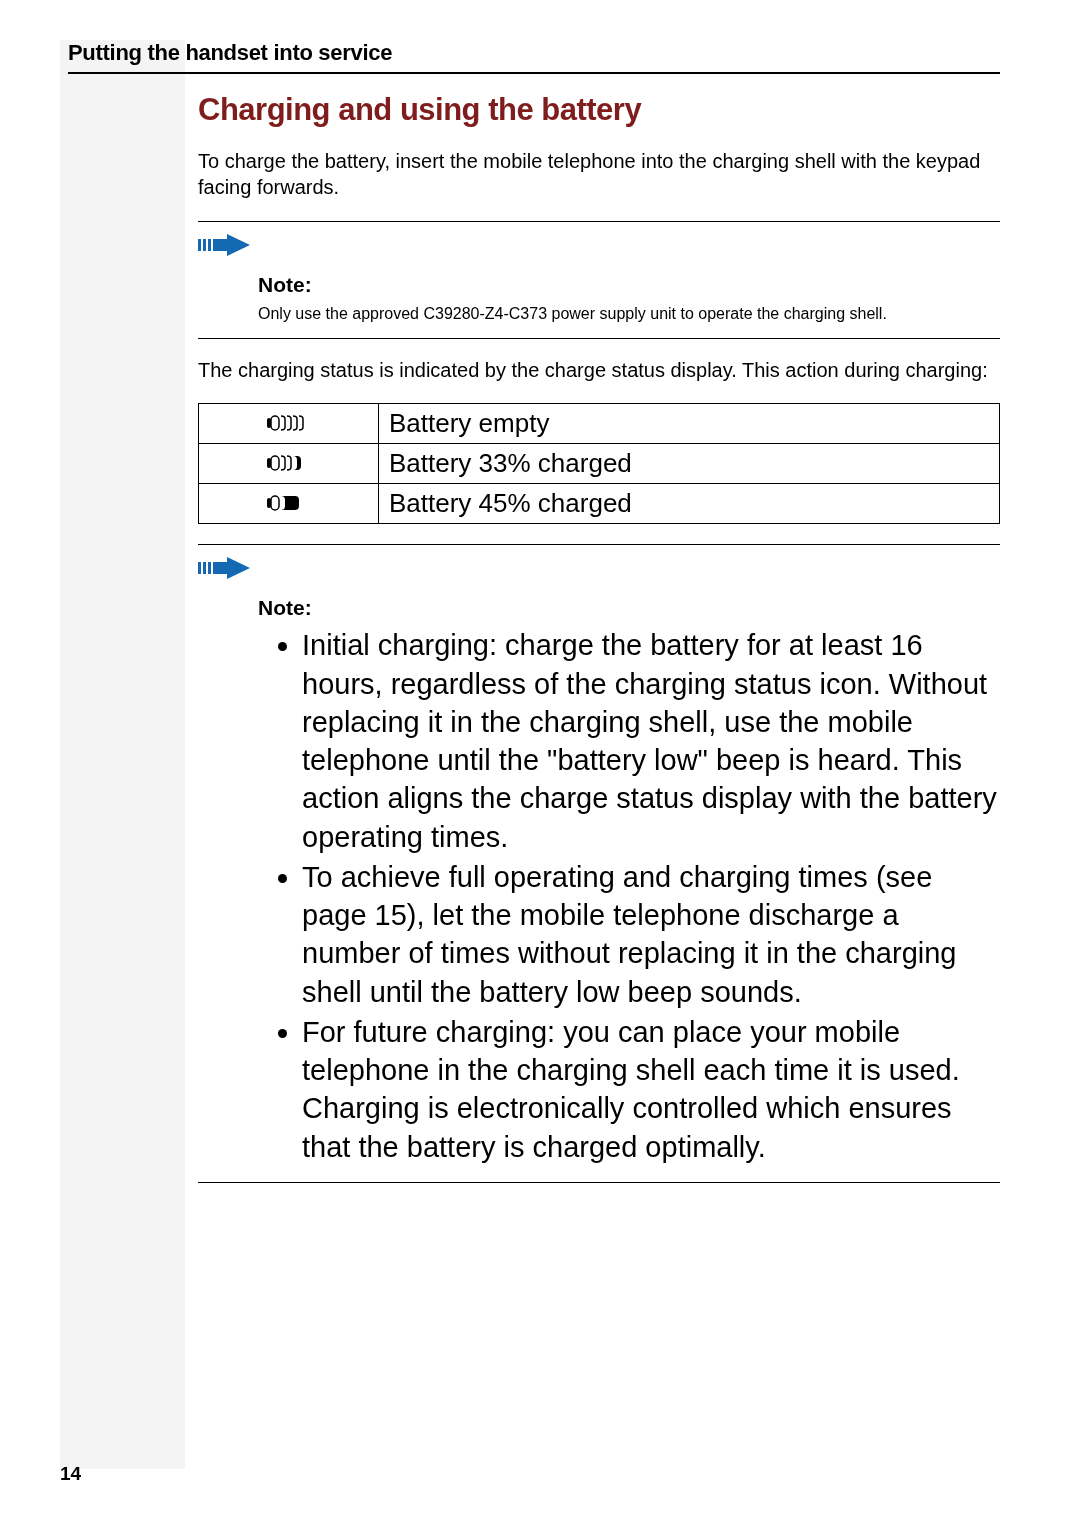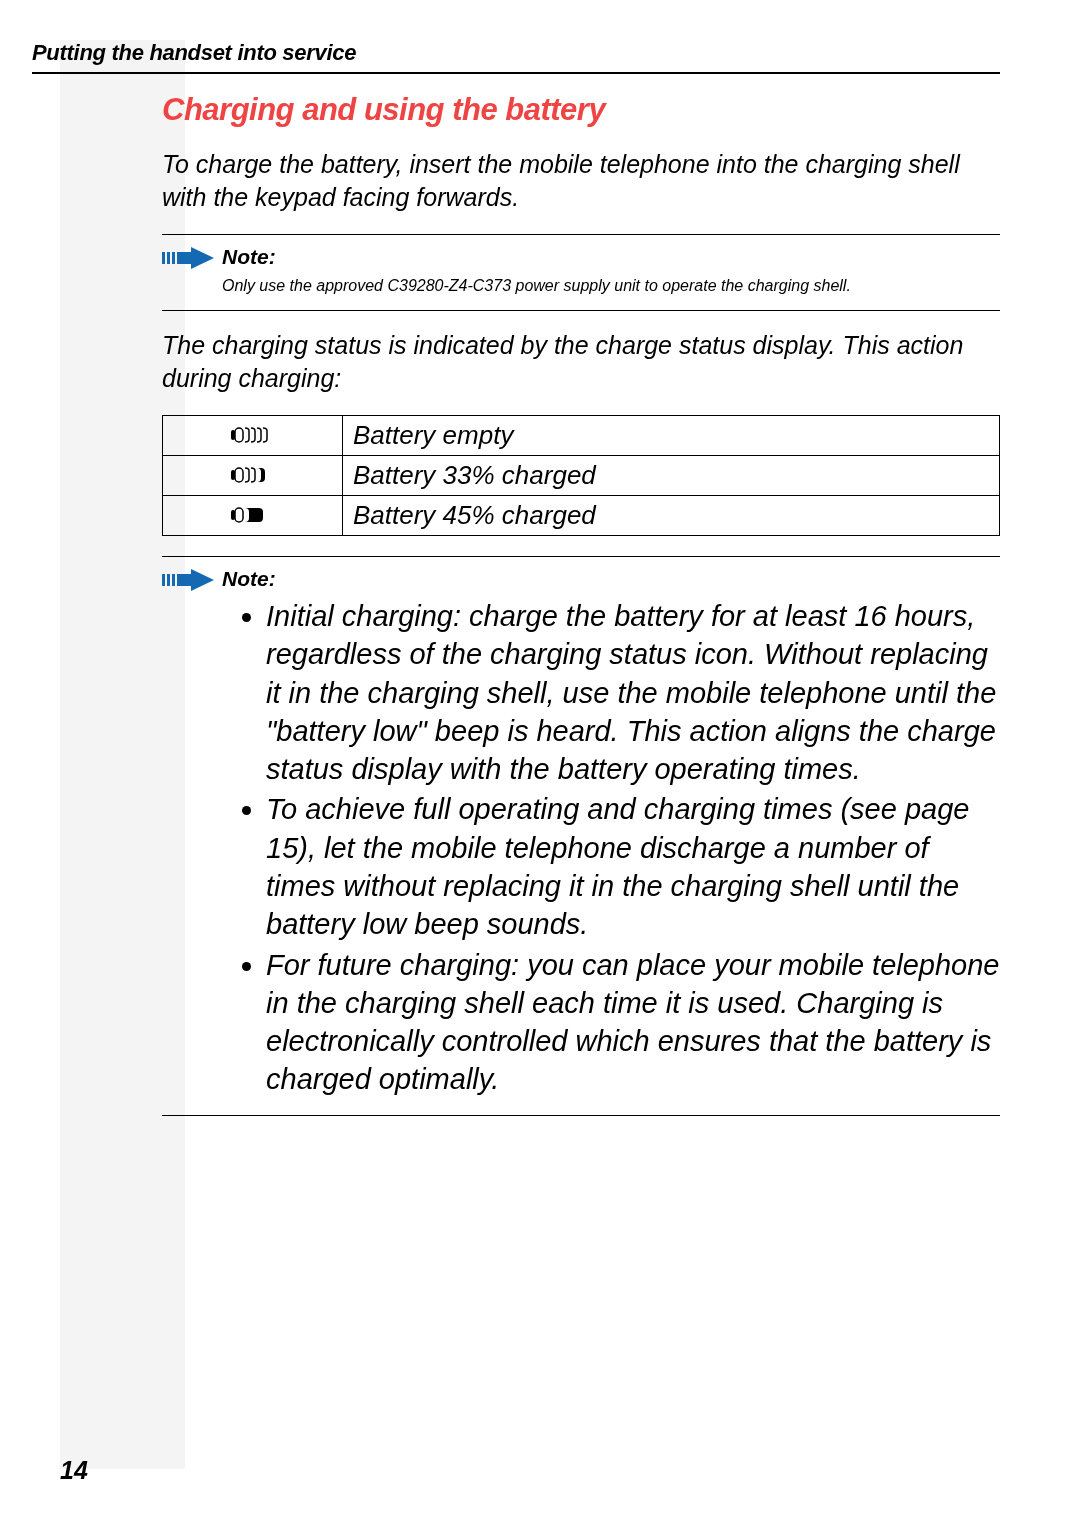--- a/index.html
+++ b/index.html
@@ -1,36 +1,36 @@
 <!DOCTYPE html>
 <html><head>
 <meta charset="utf-8">
 <style>
   * { box-sizing: border-box; margin: 0; padding: 0; }
   html, body { width: 1080px; height: 1529px; background: #fff; font-family: Arial, Helvetica, sans-serif; color: #000; }
-  .page { position: relative; width: 1080px; height: 1529px; padding: 40px 80px 60px 32px; font-style: italic; }
+  .page { position: relative; width: 1080px; height: 1529px; padding: 40px 80px 60px 68px; }
   .side-bar { position: absolute; left: 60px; top: 40px; bottom: 60px; width: 125px; background: #f4f4f4; }
   .header { position: relative; z-index: 2; margin-left: 0; margin-bottom: 12px; }
   .header-title { font-size: 22px; font-weight: bold; letter-spacing: -0.3px; }
   .header-rule { border: none; border-top: 2px solid #000; margin-top: 6px; }
   .content { position: relative; z-index: 2; margin-left: 130px; }
-  .section-title { color: #ef4444; font-size: 31px; font-weight: bold; letter-spacing: -0.5px; margin-top: 18px; margin-bottom: 20px; }
-  .body-text { font-size: 25px; line-height: 1.32; margin-bottom: 20px; }
+  .section-title { color: #7f1d1d; font-size: 31px; font-weight: bold; letter-spacing: -0.5px; margin-top: 18px; margin-bottom: 20px; }
+  .body-text { font-size: 20px; line-height: 1.32; margin-bottom: 20px; }
   .note-block { border-top: 1px solid #000; border-bottom: 1px solid #000; padding: 10px 0 14px 0; margin-bottom: 18px; }
   .note-row { display: flex; align-items: flex-start; }
   .note-icon { width: 60px; flex-shrink: 0; padding-top: 2px; }
-  .note-body { flex: 1; }
+  .note-body { flex: 1; margin-top: 41px; }
   .note-label { font-weight: bold; font-size: 21px; margin-bottom: 6px; }
   .note-text { font-size: 16px; line-height: 1.32; }
   .note-list { list-style: disc; padding-left: 44px; }
   .note-list li { font-size: 29px; line-height: 1.32; margin-bottom: 2px; }
   table.battery { width: 100%; border-collapse: collapse; margin-bottom: 20px; }
   table.battery td { border: 1px solid #000; padding: 4px 10px; font-size: 26px; vertical-align: middle; height: 38px; }
   table.battery td.icon-cell { width: 180px; text-align: center; }
-  .page-number { position: absolute; left: 60px; bottom: 44px; font-size: 25px; font-weight: bold; z-index: 3; }
+  .page-number { position: absolute; left: 60px; bottom: 44px; font-size: 19px; font-weight: bold; z-index: 3; }
   svg.batt { width: 44px; height: 18px; }
   svg.arrow { width: 52px; height: 22px; }
 </style>
 </head>
 <body>
 
 <div class="page">
   <div class="side-bar"></div>
 
   <div class="header">

